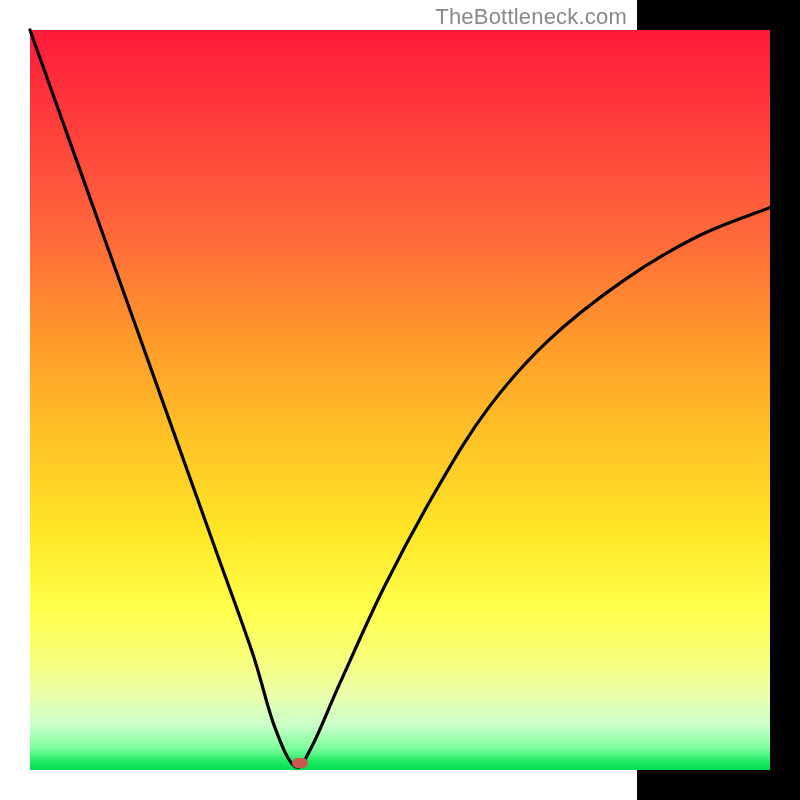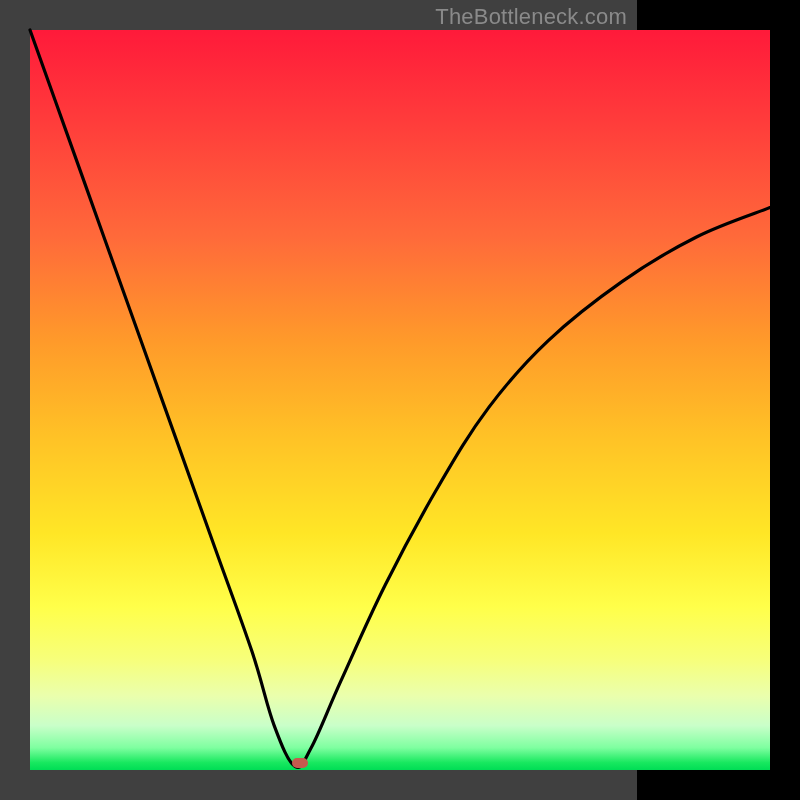--- a/index.html
+++ b/index.html
@@ -1,21 +1,21 @@
 <!DOCTYPE html>
 <html><head>
 <meta charset="utf-8">
 <style>
   * { margin: 0; padding: 0; box-sizing: border-box; }
   html, body { width: 800px; height: 800px; overflow: hidden; background: #000; }
   .frame {
     position: relative;
     width: 637px;
     height: 800px;
-    background: #404040;
+    background: #ffffff;
   }
   .plot-area {
     position: absolute;
     left: 30px;
     top: 30px;
     width: 740px;
     height: 740px;
     background: linear-gradient(to bottom,
       #ff1a3a 0%,
       #ff3b3b 12%,

